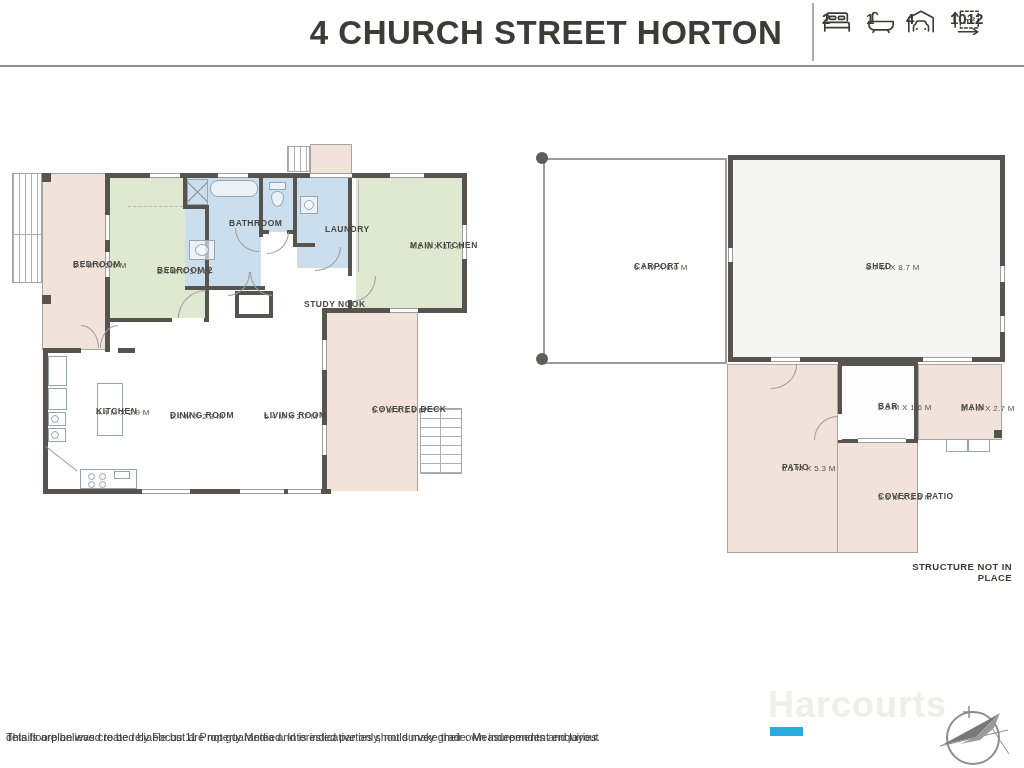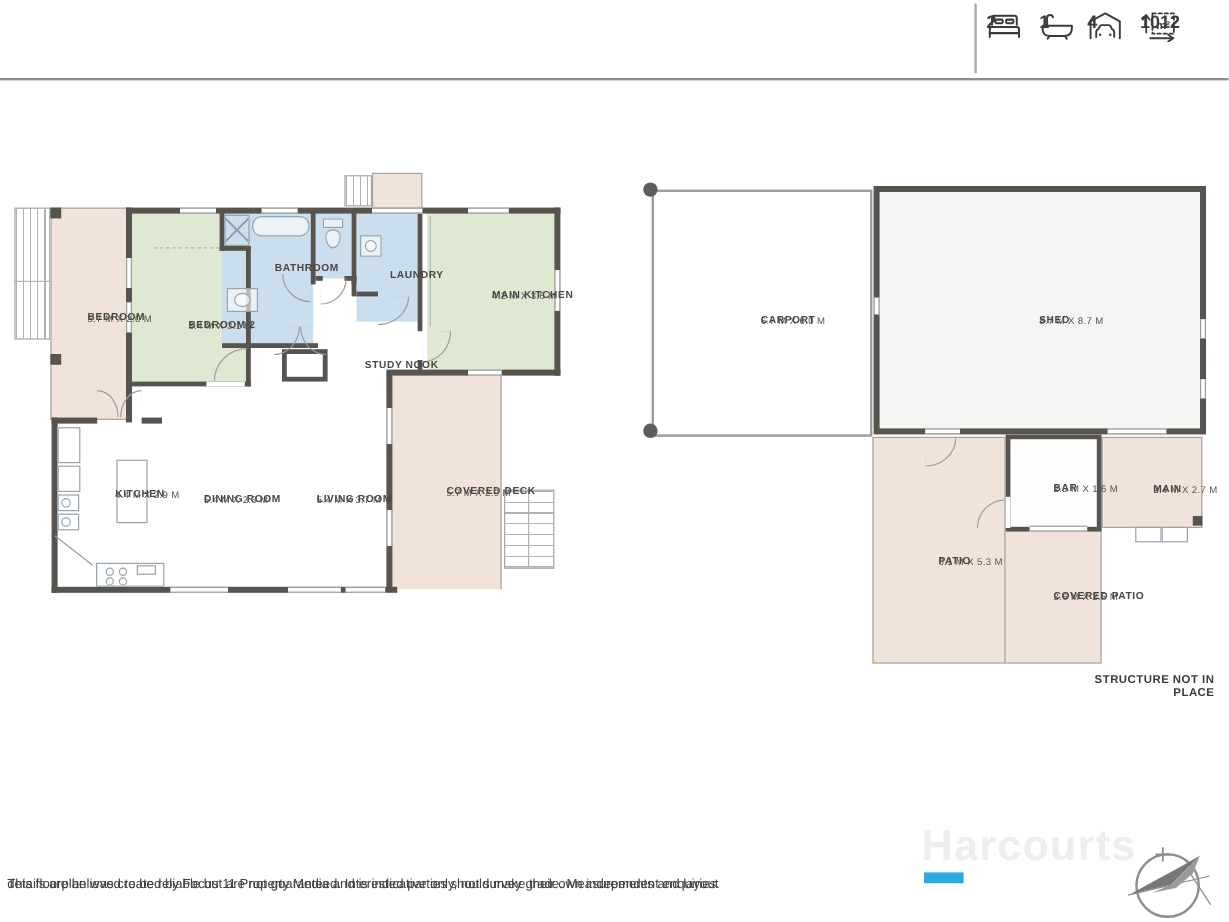--- a/index.html
+++ b/index.html
@@ -33,20 +33,21 @@
   #note{font-size:9.5px;font-weight:700;letter-spacing:.4px;color:#3b3a38;text-align:right;}
   #disc{font-size:11px;color:#424242;line-height:16px;}
   #brand{font-size:36px;font-weight:700;color:#efeeec;letter-spacing:1px;}
   #cyanbar{background:var(--accent-cyan,#29abe2);}
 </style>
 </head>
 <body>
 
 <div id="stage">
 
+  <div id="title">4 CHURCH STREET HORTON</div>
 
   <div class="stat" style="left:822px;width:46px;">
     <svg width="30" height="27" viewBox="0 0 32 28">
       <g fill="none" stroke="#3e3a37" stroke-width="1.8" stroke-linecap="round" stroke-linejoin="round">
         <path d="M5 13 V7 q0-2 2-2 h18 q2 0 2 2 v6"></path>
         <path d="M3 24 v-7 q0-2 2-2 h22 q2 0 2 2 v7"></path>
         <line x1="3" y1="20.5" x2="29" y2="20.5"></line>
         <rect x="8" y="8.5" width="6.5" height="3.2" rx="1"></rect>
         <rect x="17.5" y="8.5" width="6.5" height="3.2" rx="1"></rect>
       </g>

